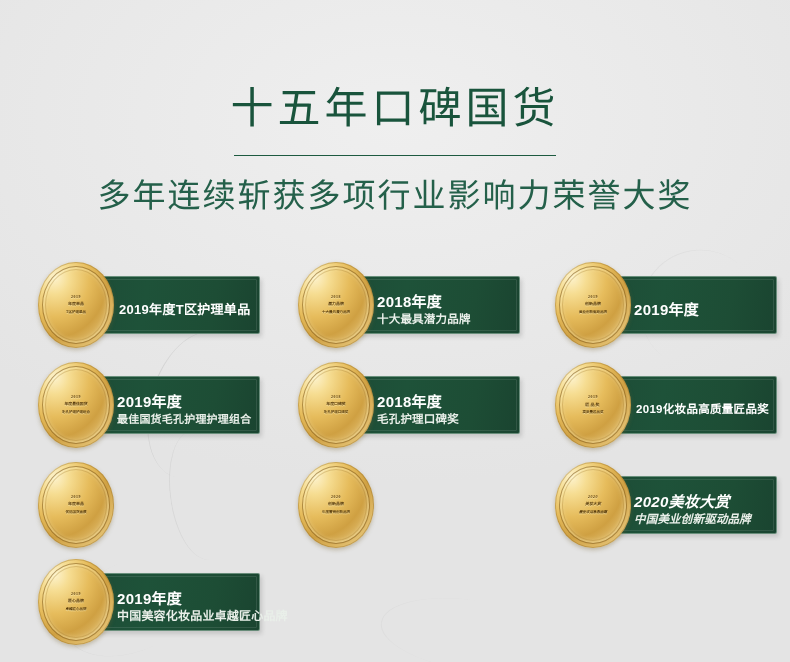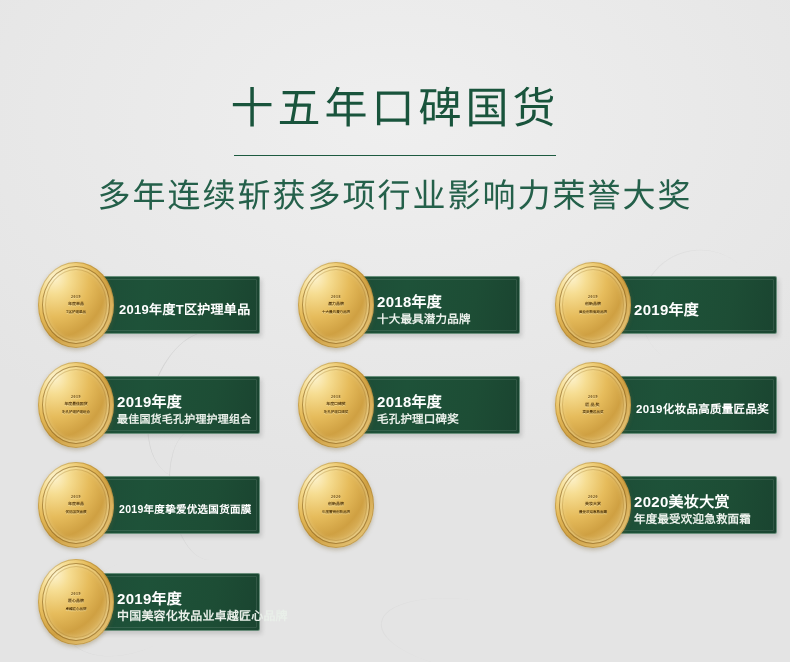--- a/index.html
+++ b/index.html
@@ -304,23 +304,20 @@
           <div class="medal-ring"></div>
           <div class="medal-ring2"></div>
           <div class="medal-text">
             <div class="medal-year" style="font-size: 3.9px;">2019</div>
             <div class="medal-title len3" style="font-size: 4px;">匠品奖</div>
             <div class="medal-sub" style="font-size: 3.7px;">高质量匠品奖</div>
           </div>
         </div>
       </div>
       <div class="award single" style="left: 20px; top: 200px;">
-        <div class="banner">
-          <div class="banner-line1" style="font-size: 10.5px;">2019年度挚爱优选国货面膜</div>
-        </div>
         <div class="medal">
           <div class="medal-ring"></div>
           <div class="medal-ring2"></div>
           <div class="medal-text">
             <div class="medal-year" style="font-size: 3.9px;">2019</div>
             <div class="medal-title " style="font-size: 3.9px;">年度单品</div>
             <div class="medal-sub" style="font-size: 3.7px;">优选国货面膜</div>
           </div>
         </div>
       </div>
@@ -328,24 +325,24 @@
         <div class="medal">
           <div class="medal-ring"></div>
           <div class="medal-ring2"></div>
           <div class="medal-text">
             <div class="medal-year" style="font-size: 3.9px;">2020</div>
             <div class="medal-title " style="font-size: 3.9px;">创新品牌</div>
             <div class="medal-sub" style="font-size: 3.7px;">年度营销创新品牌</div>
           </div>
         </div>
       </div>
-      <div class="award" style="left: 537px; top: 200px;">
+      <div class="award" style="left: 537px; top: 200px; font-style: italic;">
         <div class="banner">
           <div class="banner-line1">2020美妆大赏</div>
-          <div class="banner-line2">年度最受欢迎急救面霜</div>
+          <div class="banner-line2">中国美业创新驱动品牌</div>
         </div>
         <div class="medal">
           <div class="medal-ring"></div>
           <div class="medal-ring2"></div>
           <div class="medal-text">
             <div class="medal-year" style="font-size: 3.9px;">2020</div>
             <div class="medal-title " style="font-size: 3.9px;">美妆大赏</div>
             <div class="medal-sub" style="font-size: 3.7px;">最受欢迎急救面霜</div>
           </div>
         </div>

